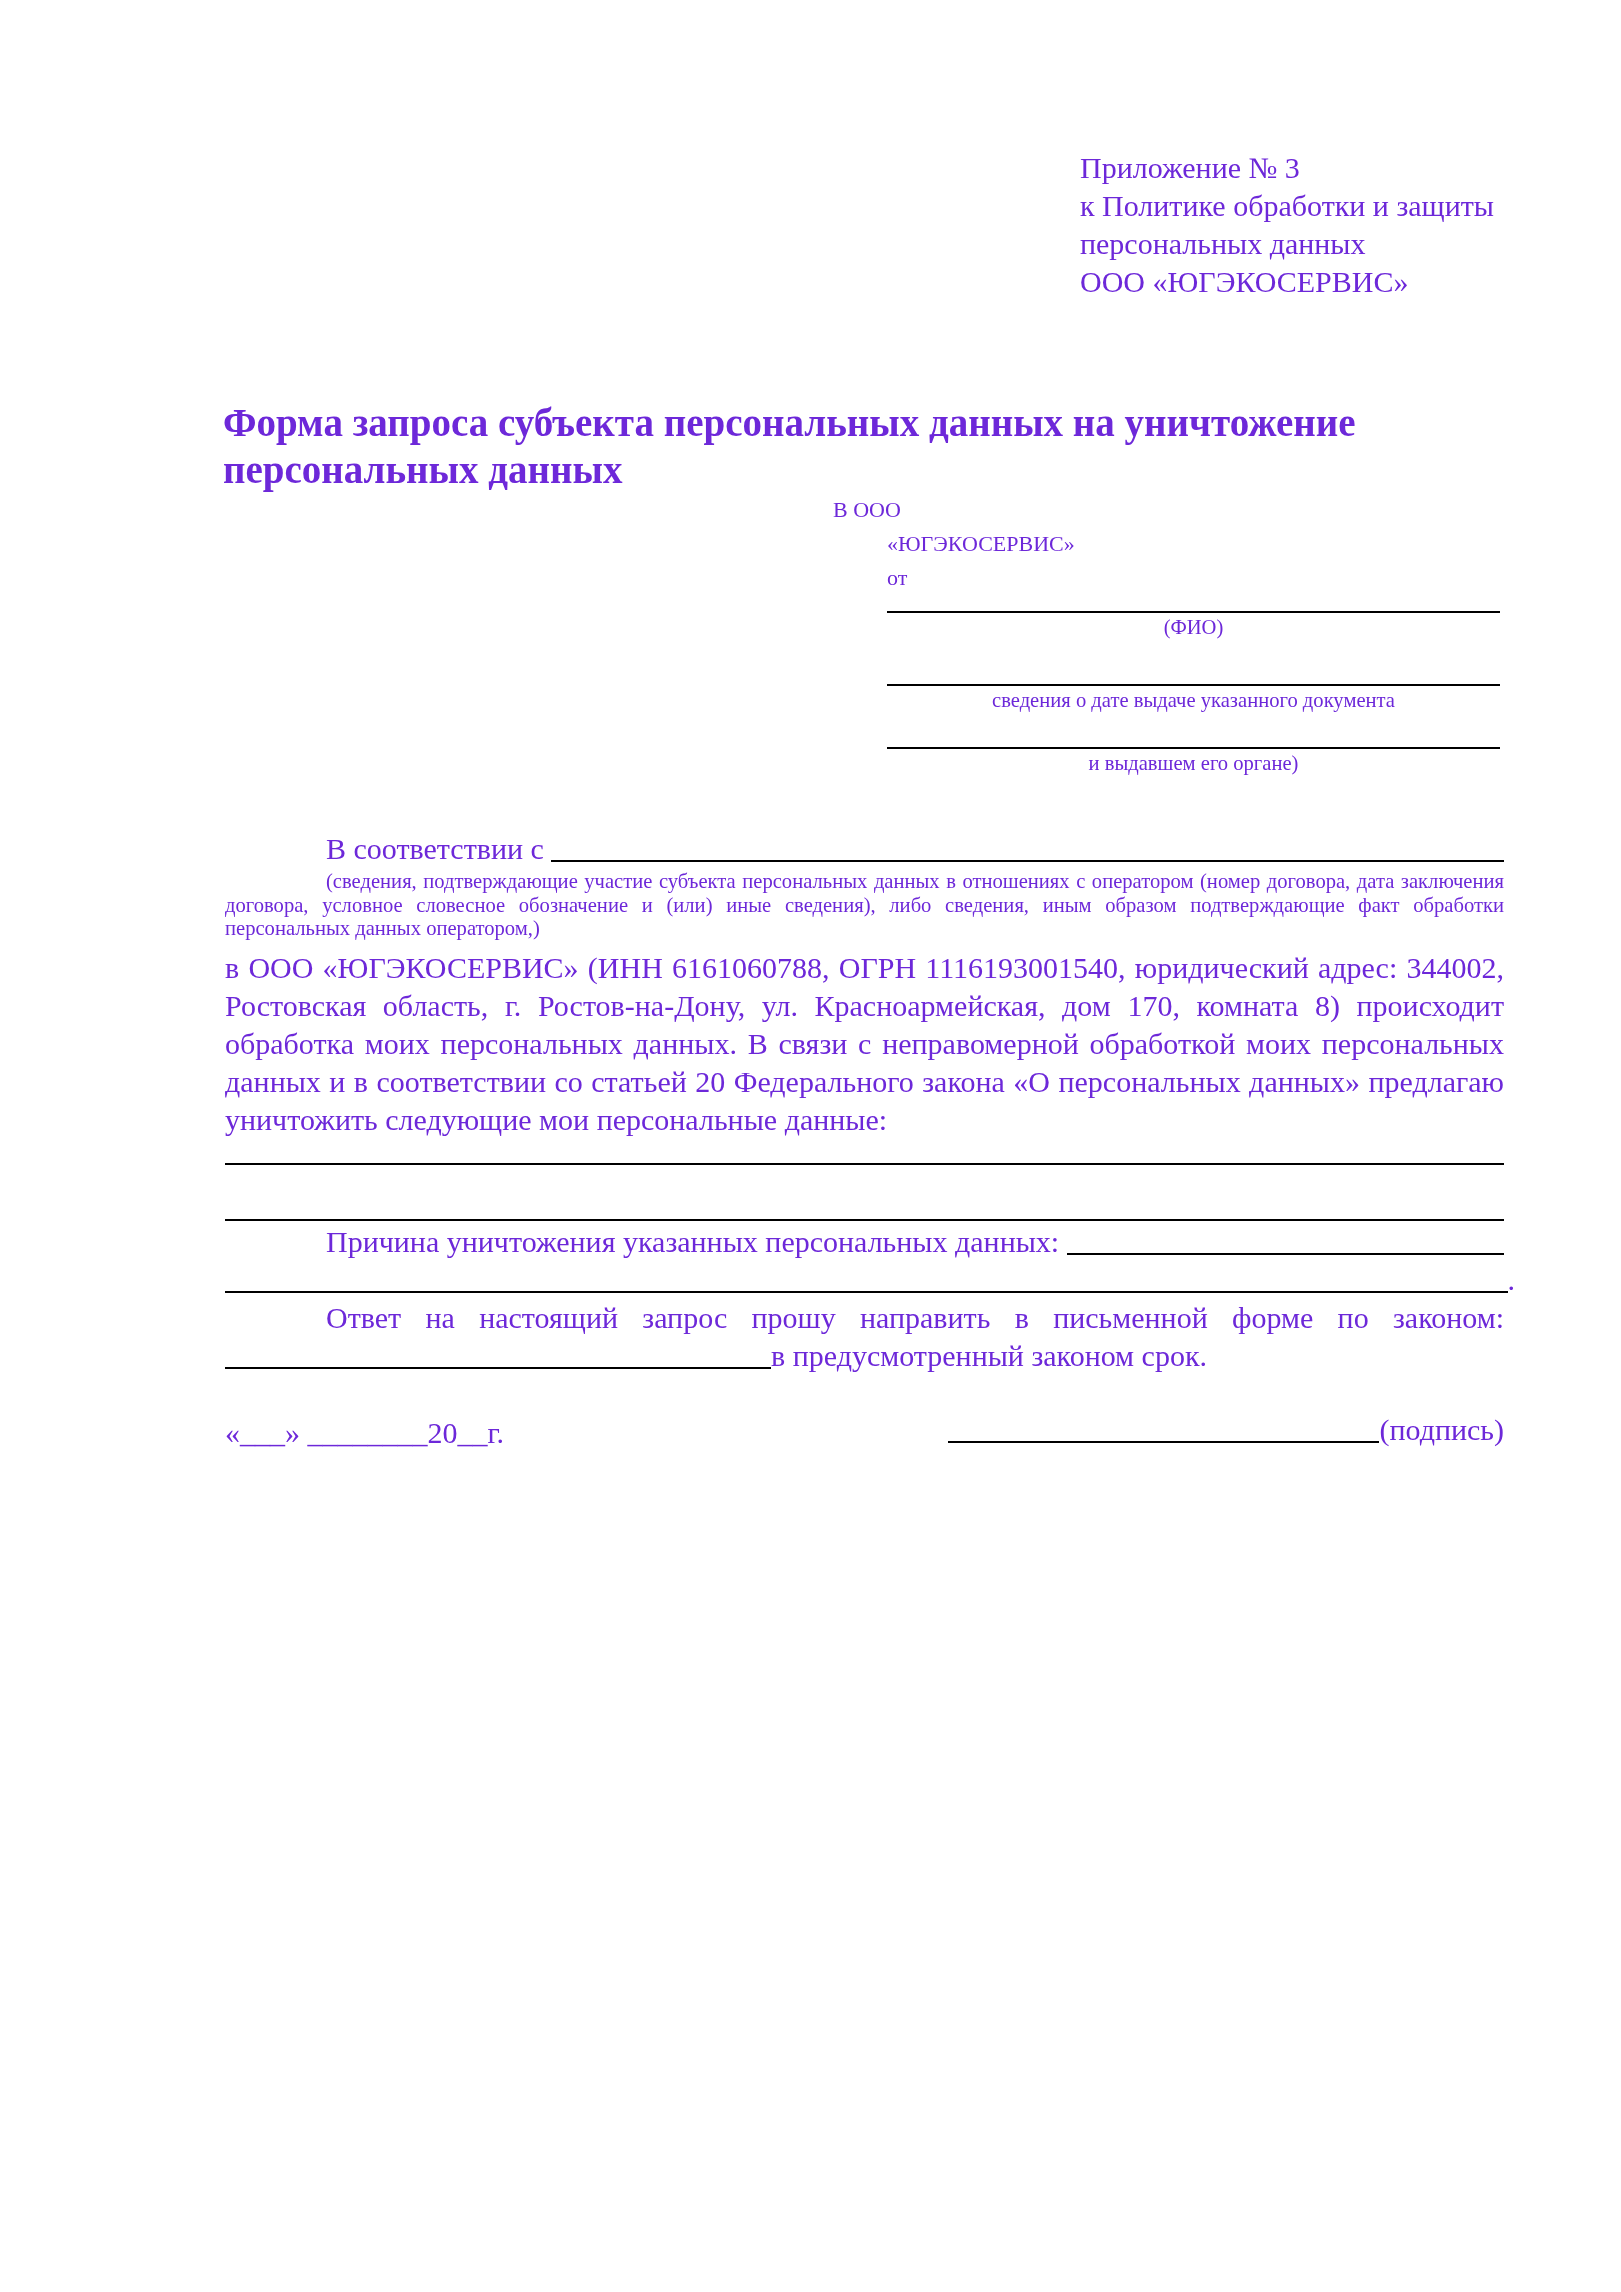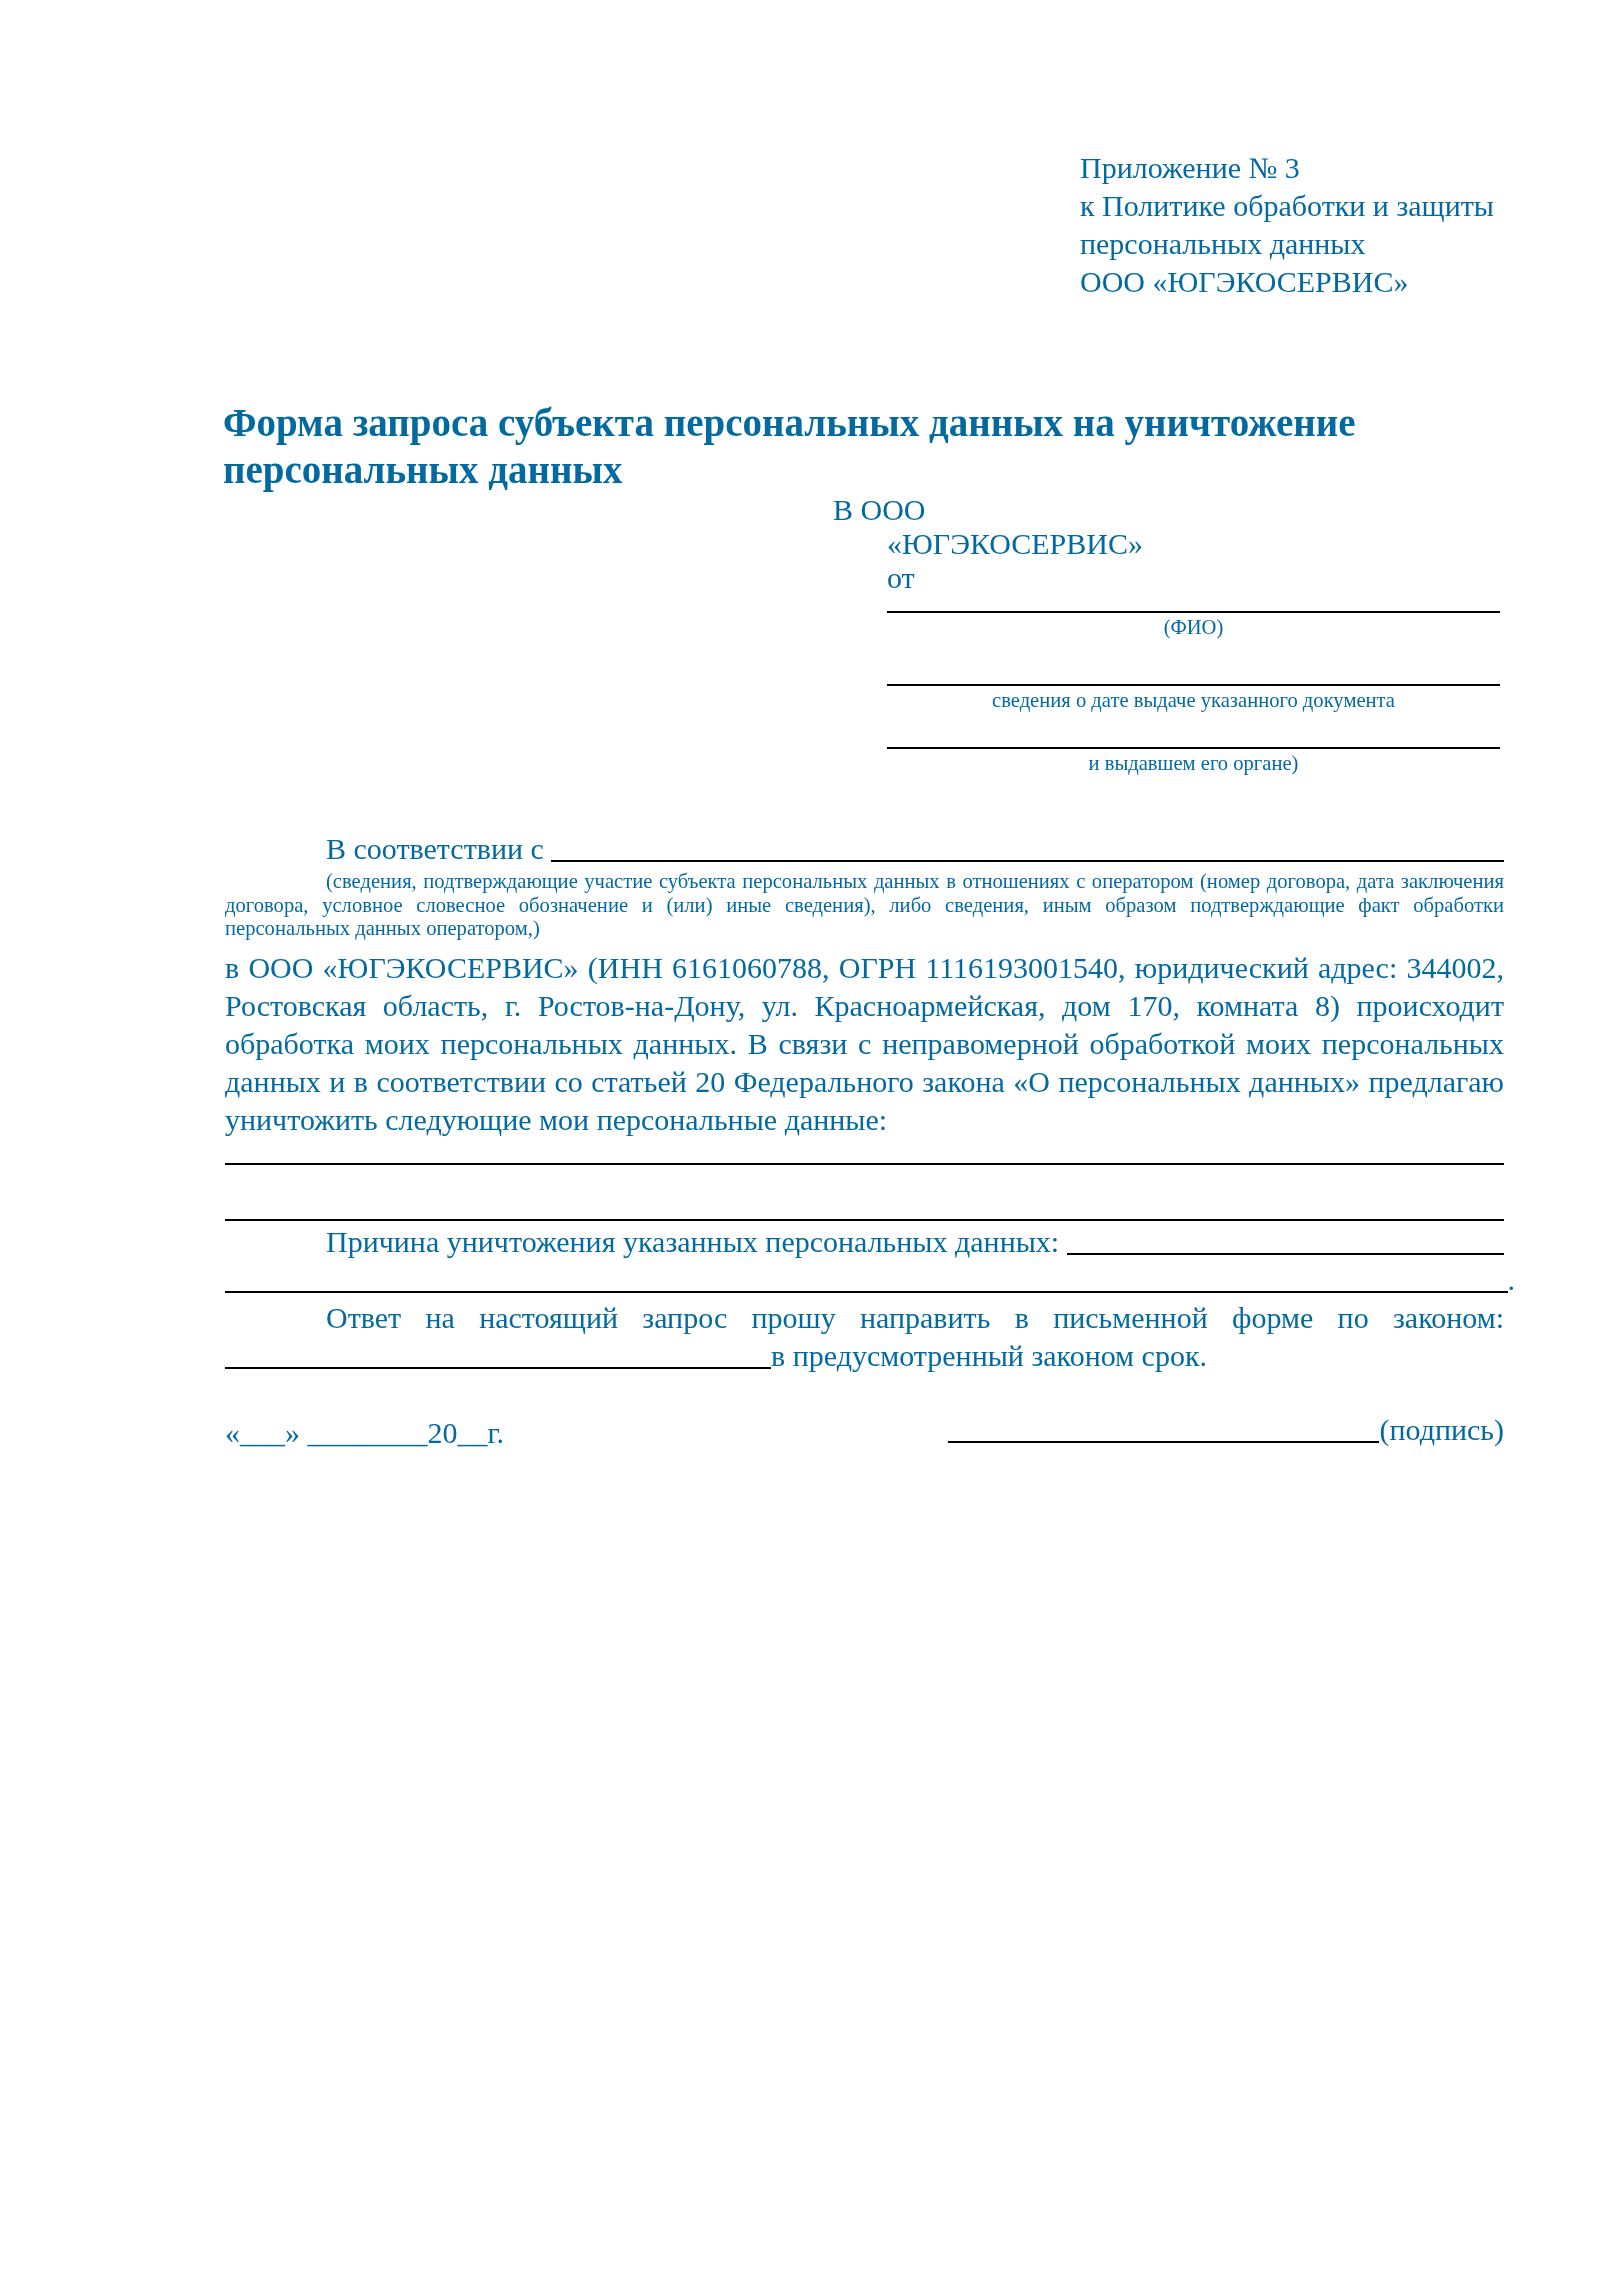--- a/index.html
+++ b/index.html
@@ -2,39 +2,39 @@
 <html><head>
 <meta charset="utf-8">
 <style>
   * { box-sizing: border-box; }
   html, body { margin: 0; padding: 0; background: #ffffff; }
   .page {
     position: relative;
     width: 1621px;
     height: 2201px;
     background: #ffffff;
-    color: #0369a1;
+    color: #6d28d9;
     font-family: "Liberation Serif", "DejaVu Serif", serif;
     overflow: hidden;
   }
   .appendix {
     padding-top: 149px;
     margin-left: 1080px;
     font-size: 30px;
     line-height: 38px;
   }
   .title {
     margin: 98px 0 0 223px;
     width: 1284px;
     text-align: left;
     font-weight: 700;
     font-size: 39px;
     line-height: 47px;
   }
-  .addr { font-size: 30px; line-height: 34px; }
+  .addr { font-size: 22px; line-height: 34px; }
   .addr-v   { margin-left: 833px; }
   .addr-org { margin-left: 887px; }
   .addr-ot  { margin-left: 887px; }
 
   .field { margin-left: 887px; width: 613px; }
   .field1 { margin-top: 15.7px; }
   .field2 { margin-top: 33px; }
   .field3 { margin-top: 45px; }
   .field4 { margin-top: 34px; }
   .fill-line { height: 0; border-bottom: 2.9px solid #000; }

